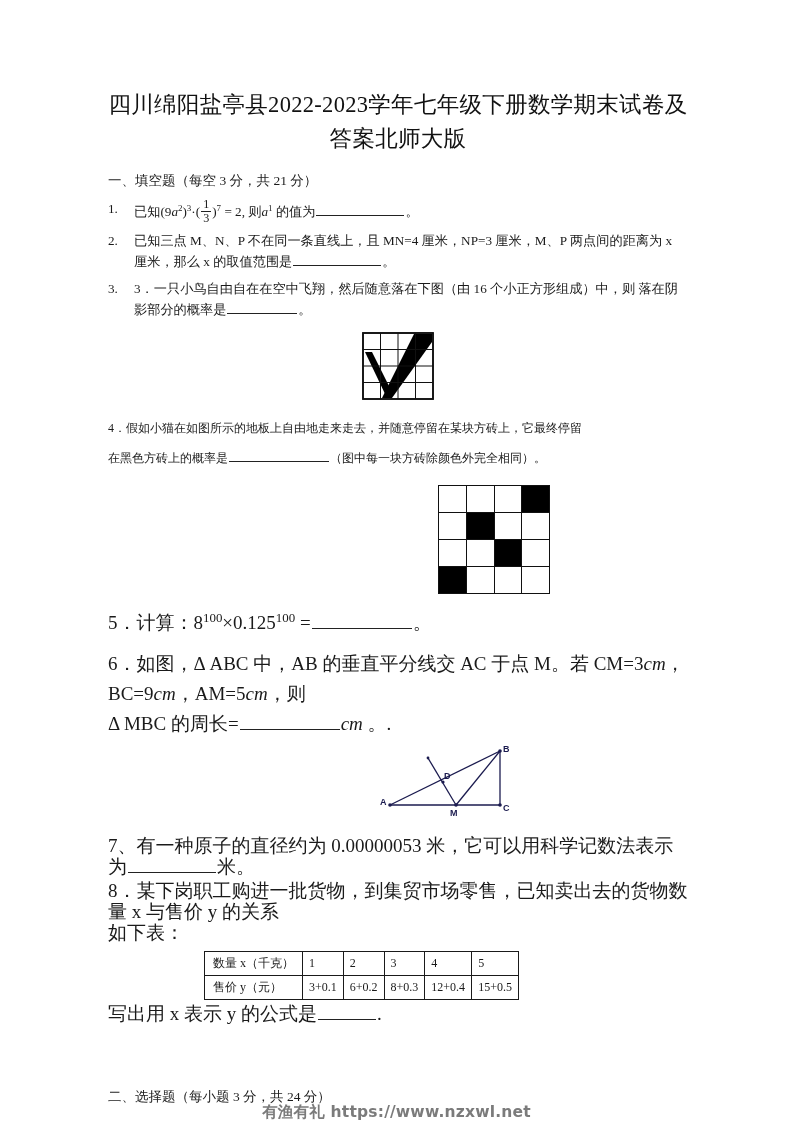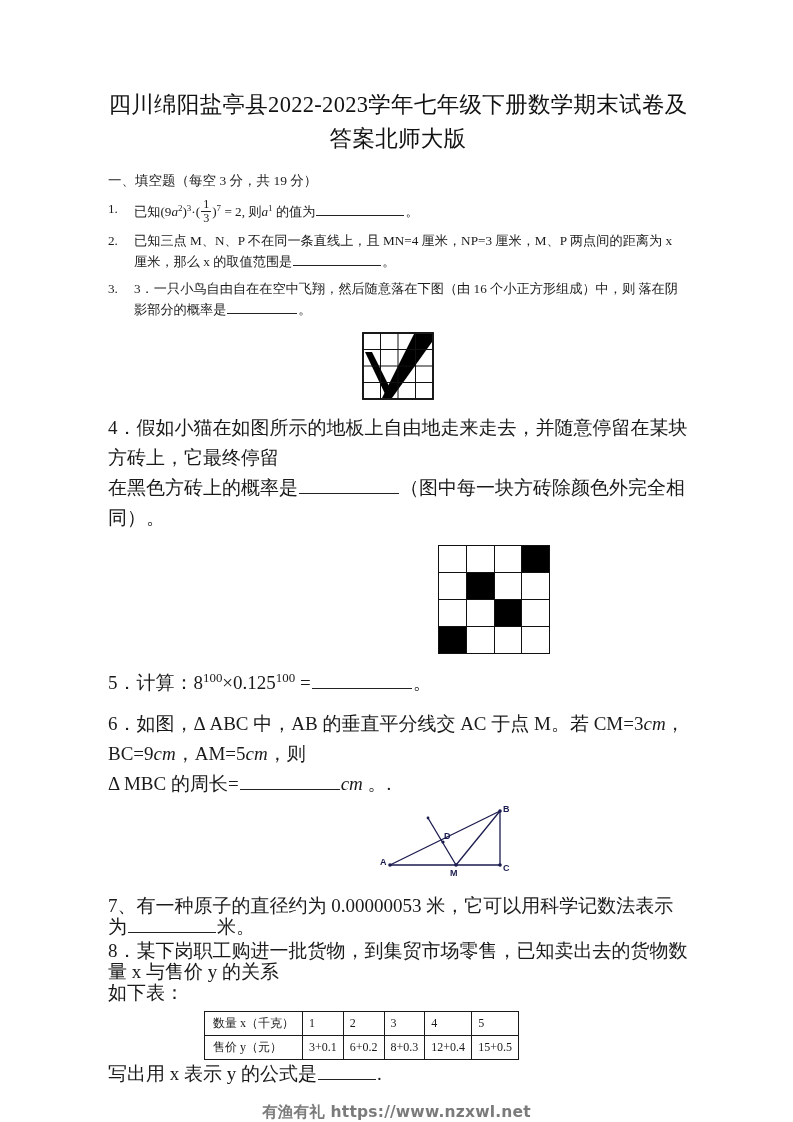--- a/index.html
+++ b/index.html
@@ -61,21 +61,21 @@
     font-family: "Liberation Serif", serif;
   }
   .q-body {
     flex: 1;
     font-size: 13.2px;
     line-height: 21px;
   }
   .q-loose {
     margin-top: 13px;
     line-height: 30px;
-    font-size: 19px;
+    font-size: 12px;
   }
   .blank {
     display: inline-block;
     border-bottom: 1px solid #222;
     vertical-align: baseline;
     height: 13px;
     margin: 0 1px;
   }
   .b-sm { width: 58px; }
   .b-md { width: 70px; }
@@ -177,21 +177,21 @@
 
 <div class="page">
 
   <div class="content">
 
     <div class="doc-title">
       <div>四川绵阳盐亭县2022-2023学年七年级下册数学期末试卷及</div>
       <div>答案北师大版</div>
     </div>
 
-    <div class="section-head">一、填空题（每空 3 分，共 19 分）</div>
+    <div class="section-head">一、填空题（每空 3 分，共 21 分）</div>
 
     <div class="q-numbered">
       <span class="q-num">1.</span>
       <span class="q-body"><span>已知</span><span>(9</span><span class="ital">a</span><sup>2</sup><span>)</span><sup>3</sup><span>·(</span><span class="frac"><span class="num">1</span><span class="den">3</span></span><span>)</span><sup>7</sup>
         <span>= 2,</span>
         <span>则</span><span class="ital">a</span><sup>1</sup>
         <span>的值为</span><span class="blank b-lg"></span><span>。</span></span>
     </div>
 
     <div class="q-numbered">

